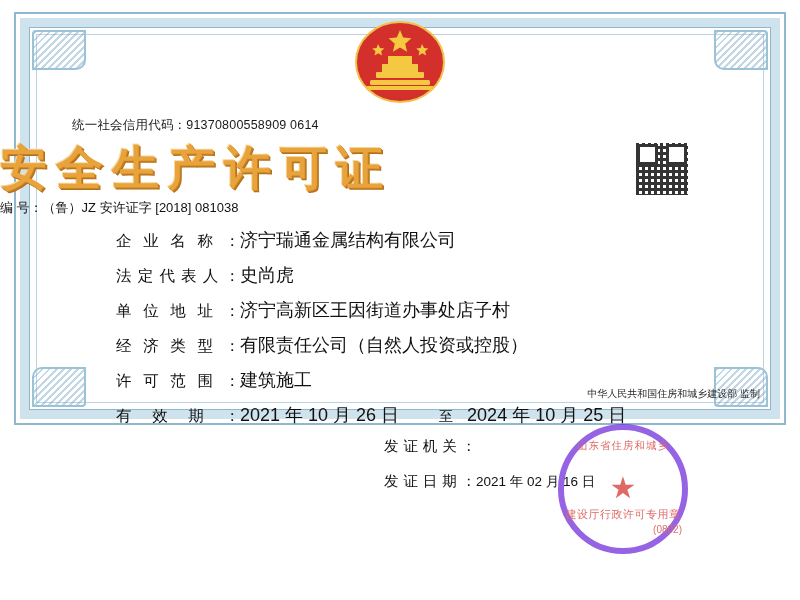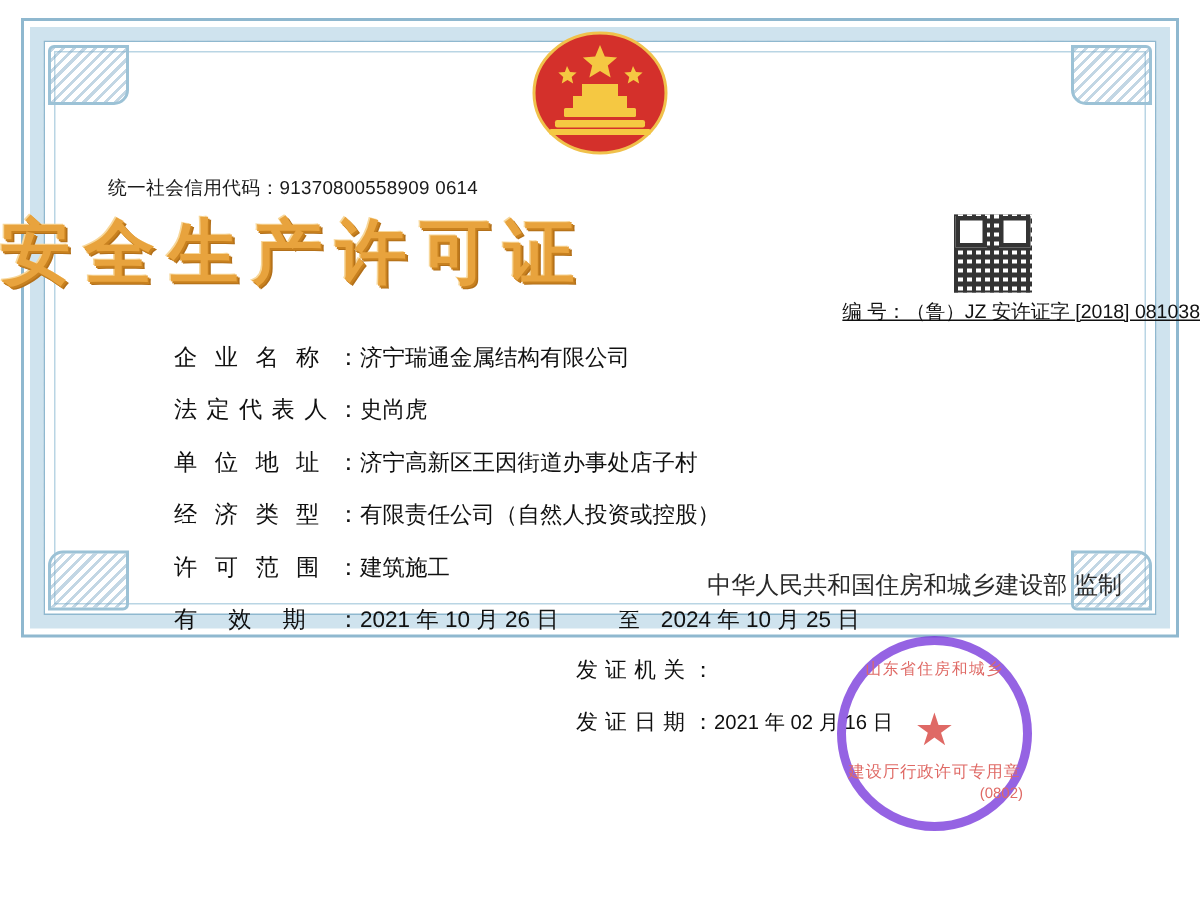--- a/index.html
+++ b/index.html
@@ -148,25 +148,24 @@
     background: #fff;
   }
   .qr::before { left: 1px; top: 1px; }
   .qr::after { right: 1px; top: 1px; }
 
   
   .cert-no {
     position: absolute;
     left: 0; right: 0;
     top: 199px;
-    text-align: right;
+    text-align: left;
     font-size: 13px;
     color: #111;
     white-space: nowrap;
-    text-decoration: underline;
   }
 
   
   .fields {
     position: absolute;
     left: 116px;
     top: 228px;
     width: 580px;
   }
   .field-row {
@@ -179,21 +178,21 @@
     width: 124px;
     font-size: 15.5px;
     color: #101010;
     letter-spacing: 0px;
     flex: 0 0 auto;
     display: flex;
     justify-content: space-between;
   }
   .field-label.justify > span { display: inline-block; }
   .field-value {
-    font-size: 15px;
+    font-size: 18px;
     color: #111;
     white-space: nowrap;
   }
   .valid-to-label {
     font-size: 14px;
     color: #111;
     margin: 0 14px 0 40px;
   }
 
   
@@ -266,23 +265,23 @@
     left: 0; right: 0;
     bottom: 13px;
     text-align: right;
     font-size: 10px;
     color: #d3302a;
   }
 
   
   .footer {
     position: absolute;
-    right: 52px;
+    right: 40px;
     bottom: 38px;
-    font-size: 16px;
+    font-size: 10px;
     color: #2a2a2a;
     white-space: nowrap;
   }
 </style>
 </head>
 <body>
 
 <div id="certificate">
 
   <div class="border-outer"></div>

